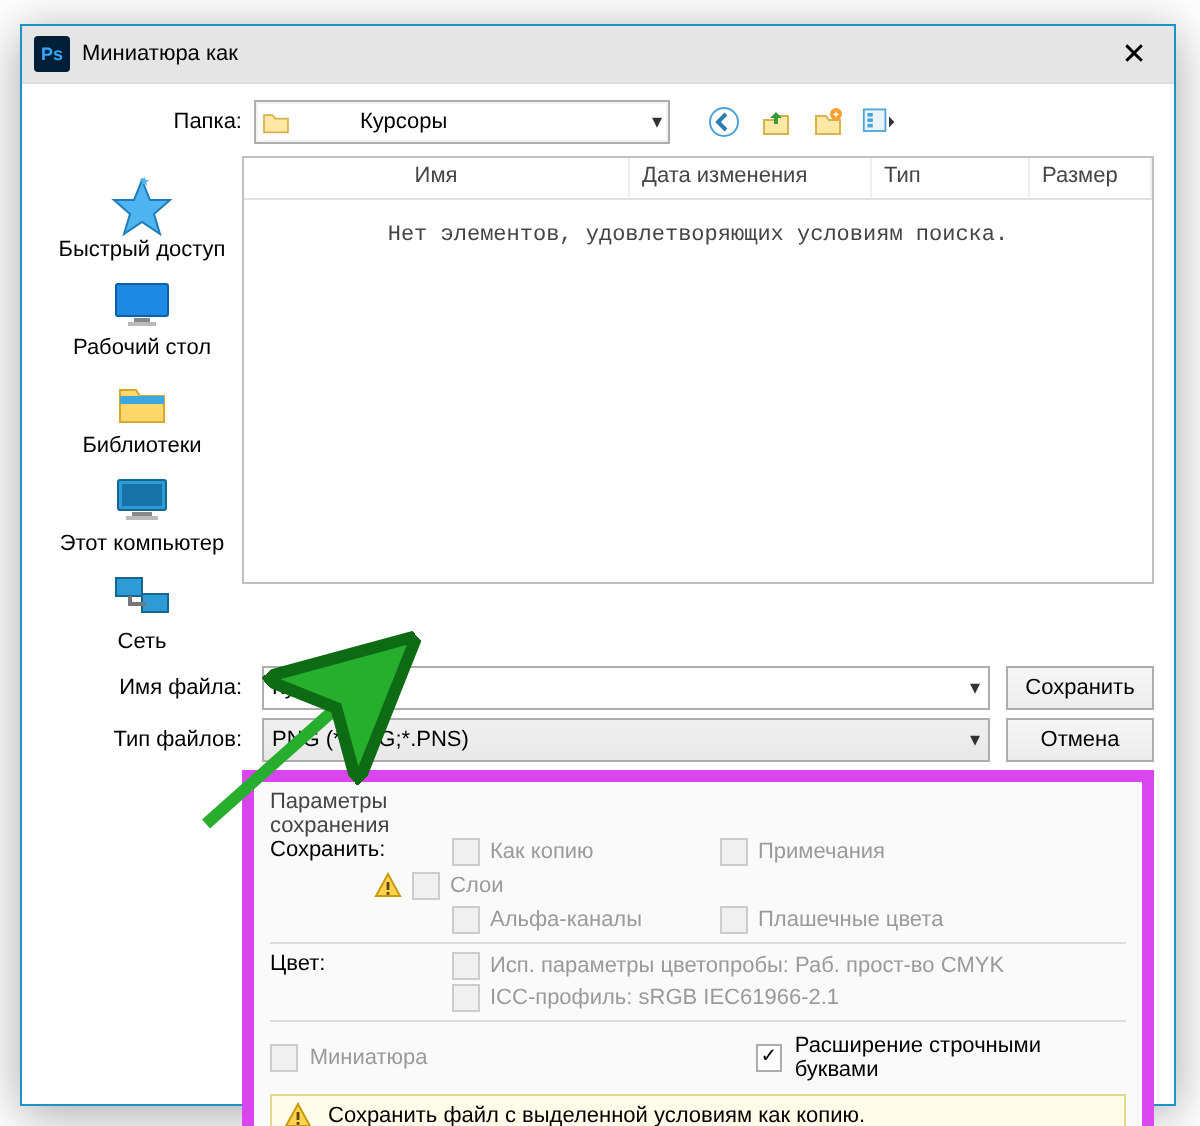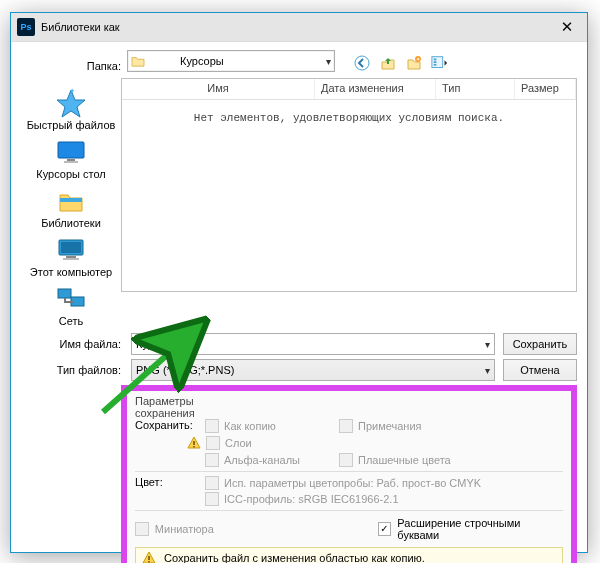--- a/index.html
+++ b/index.html
@@ -5,21 +5,21 @@
   html,body{margin:0;padding:0;font-family:"Segoe UI",Tahoma,sans-serif;font-size:11px;background:#fff;color:#000;}
   .page{padding:12px 12px 12px 10px;}
   .window{width:576px;height:539px;background:#fff;box-shadow:0 4px 24px rgba(0,0,0,.35);position:relative;border:1px solid #1a93c8;display:flex;flex-direction:column;}
   .titlebar{height:28px;background:#e5e5e5;color:#000;display:flex;align-items:center;padding:0 0 0 6px;border-bottom:1px solid #ddd;}
   .ps-icon{width:18px;height:18px;background:#001e36;display:flex;align-items:center;justify-content:center;color:#31a8ff;font-weight:bold;font-size:9px;margin-right:6px;border-radius:2px;}
   .titlebar .title{flex:1;}
   .titlebar .close{width:40px;height:28px;display:flex;align-items:center;justify-content:center;font-size:15px;}
   .body{flex:1;padding:6px 10px 8px 10px;display:flex;flex-direction:column;position:relative;}
 
   
-  .folder-row{display:flex;align-items:flex-end;margin:2px 0 6px 0;}
+  .folder-row{display:flex;align-items:center;margin:2px 0 6px 0;}
   .folder-row .lbl{width:100px;text-align:right;padding-right:6px;}
   .folder-select{display:flex;align-items:center;width:200px;height:20px;border:1px solid #adadad;box-shadow:inset 0 0 0 1px rgba(0,0,0,.05);background:#fff;padding:0 3px;}
   .folder-icon{width:14px;height:12px;margin-right:4px;}
   .folder-select .txt{flex:1;padding-left:31px;}
   .folder-select .caret{font-size:10px;color:#333;}
   .toolbar{display:flex;align-items:center;margin-left:18px;gap:8px;}
   .tb-btn{width:18px;height:18px;display:flex;align-items:center;justify-content:center;}
 
   
   .split{flex:1;display:flex;min-height:0;}
@@ -50,37 +50,37 @@
   
   .options{margin-top:2px;margin-left:100px;border:6px solid #d946ef;background:#fafafa;padding:4px 8px 6px 8px;}
   .opt-head{display:flex;gap:16px;color:#444;}
   .opt-head .col1{width:70px;}
   .chk{width:12px;height:12px;border:1px solid #adadad;background:#fff;display:inline-flex;align-items:center;justify-content:center;}
   .chk.checked::after{content:"✓";font-size:10px;color:#000;line-height:1;}
   .chk.disabled{background:#f0f0f0;border-color:#ccc;}
   .disabled-txt{color:#9a9a9a;}
   .warn{width:14px;height:14px;display:inline-flex;align-items:center;justify-content:center;}
   .sep{border-top:1px solid #ddd;margin:4px 0;}
-  .row-flex{display:flex;align-items:center;gap:5px;}
+  .row-flex{display:flex;align-items:center;gap:5px;margin-left:21px;}
   .thumb-row{display:flex;align-items:center;gap:6px;margin-top:6px;}
   .thumb-row .spacer{width:154px;}
   .info-bar{margin-top:6px;border:1px solid #e0d88a;background:#fffde9;padding:3px 6px;display:flex;align-items:center;gap:8px;}
 
   
   .arrow-svg{position:absolute;left:0;top:0;pointer-events:none;}
 </style>
 </head>
 <body>
 
 <div class="page">
 <div class="window">
 
   <div class="titlebar">
     <div class="ps-icon">Ps</div>
-    <div class="title">Библиотеки как</div>
+    <div class="title">Миниатюра как</div>
     <div class="close">✕</div>
   </div>
 
   <div class="body">
 
     <div class="folder-row">
       <div class="lbl">Папка:</div>
       <div class="folder-select">
         <span class="folder-icon">
           <svg viewBox="0 0 16 14" width="14" height="12">
@@ -125,33 +125,33 @@
     <div class="split">
       <div class="sidebar">
 
         <div class="place">
           <span class="ic">
             <svg width="34" height="30" viewBox="0 0 34 30">
                   <polygon points="17,2 21,12 31,12 23,19 26,29 17,23 8,29 11,19 3,12 13,12" fill="#4fb4ef" stroke="#1e7db8"></polygon>
                   <polygon points="6,18 8,23 13,23 9,26 10,31 6,28 2,31 3,26 -1,23 4,23" transform="translate(16,-6) scale(.35)" fill="#4fb4ef"></polygon>
                 </svg>
           </span>
-          <span class="pl-label">Быстрый файлов</span>
+          <span class="pl-label">Быстрый доступ</span>
         </div>
 
         <div class="place">
           <span class="ic">
             <svg width="34" height="28" viewBox="0 0 34 28">
                   <rect x="4" y="4" width="26" height="16" rx="1" fill="#1e88e5" stroke="#0d5fa8"></rect>
                   <rect x="6" y="6" width="22" height="12" fill="#1e88e5"></rect>
                   <rect x="13" y="21" width="8" height="2" fill="#888"></rect>
                   <rect x="10" y="23" width="14" height="2" fill="#bbb"></rect>
                 </svg>
           </span>
-          <span class="pl-label">Курсоры стол</span>
+          <span class="pl-label">Рабочий стол</span>
         </div>
 
         <div class="place">
           <span class="ic">
             <svg width="34" height="28" viewBox="0 0 34 28">
                   <path d="M6 8h8l2 3h12v13H6z" fill="#ffd76a" stroke="#d8a82a"></path>
                   <rect x="6" y="11" width="22" height="4" fill="#3da9e0"></rect>
                 </svg>
           </span>
           <span class="pl-label">Библиотеки</span>
@@ -274,21 +274,21 @@
         </div>
 
         <div class="info-bar">
           <span class="warn">
             <svg width="14" height="14" viewBox="0 0 14 14">
                   <path d="M7 1l6 11H1z" fill="#ffd24d" stroke="#c79a10"></path>
                   <rect x="6.3" y="5" width="1.4" height="4" fill="#5a4400"></rect>
                   <rect x="6.3" y="10" width="1.4" height="1.4" fill="#5a4400"></rect>
                 </svg>
           </span>
-          <span>Сохранить файл с изменения областью как копию.</span>
+          <span>Сохранить файл с выделенной условиям как копию.</span>
         </div>
       </div>
 
     </div>
 
     <svg class="arrow-svg" width="560" height="520">
       <defs>
         <marker id="ah" markerWidth="12" markerHeight="12" refX="9" refY="6" orient="auto">
           <path d="M0,0 L12,6 L0,12 L3,6 z" fill="#27ae2f" stroke="#0d6b13" stroke-width="1"></path>
         </marker>

